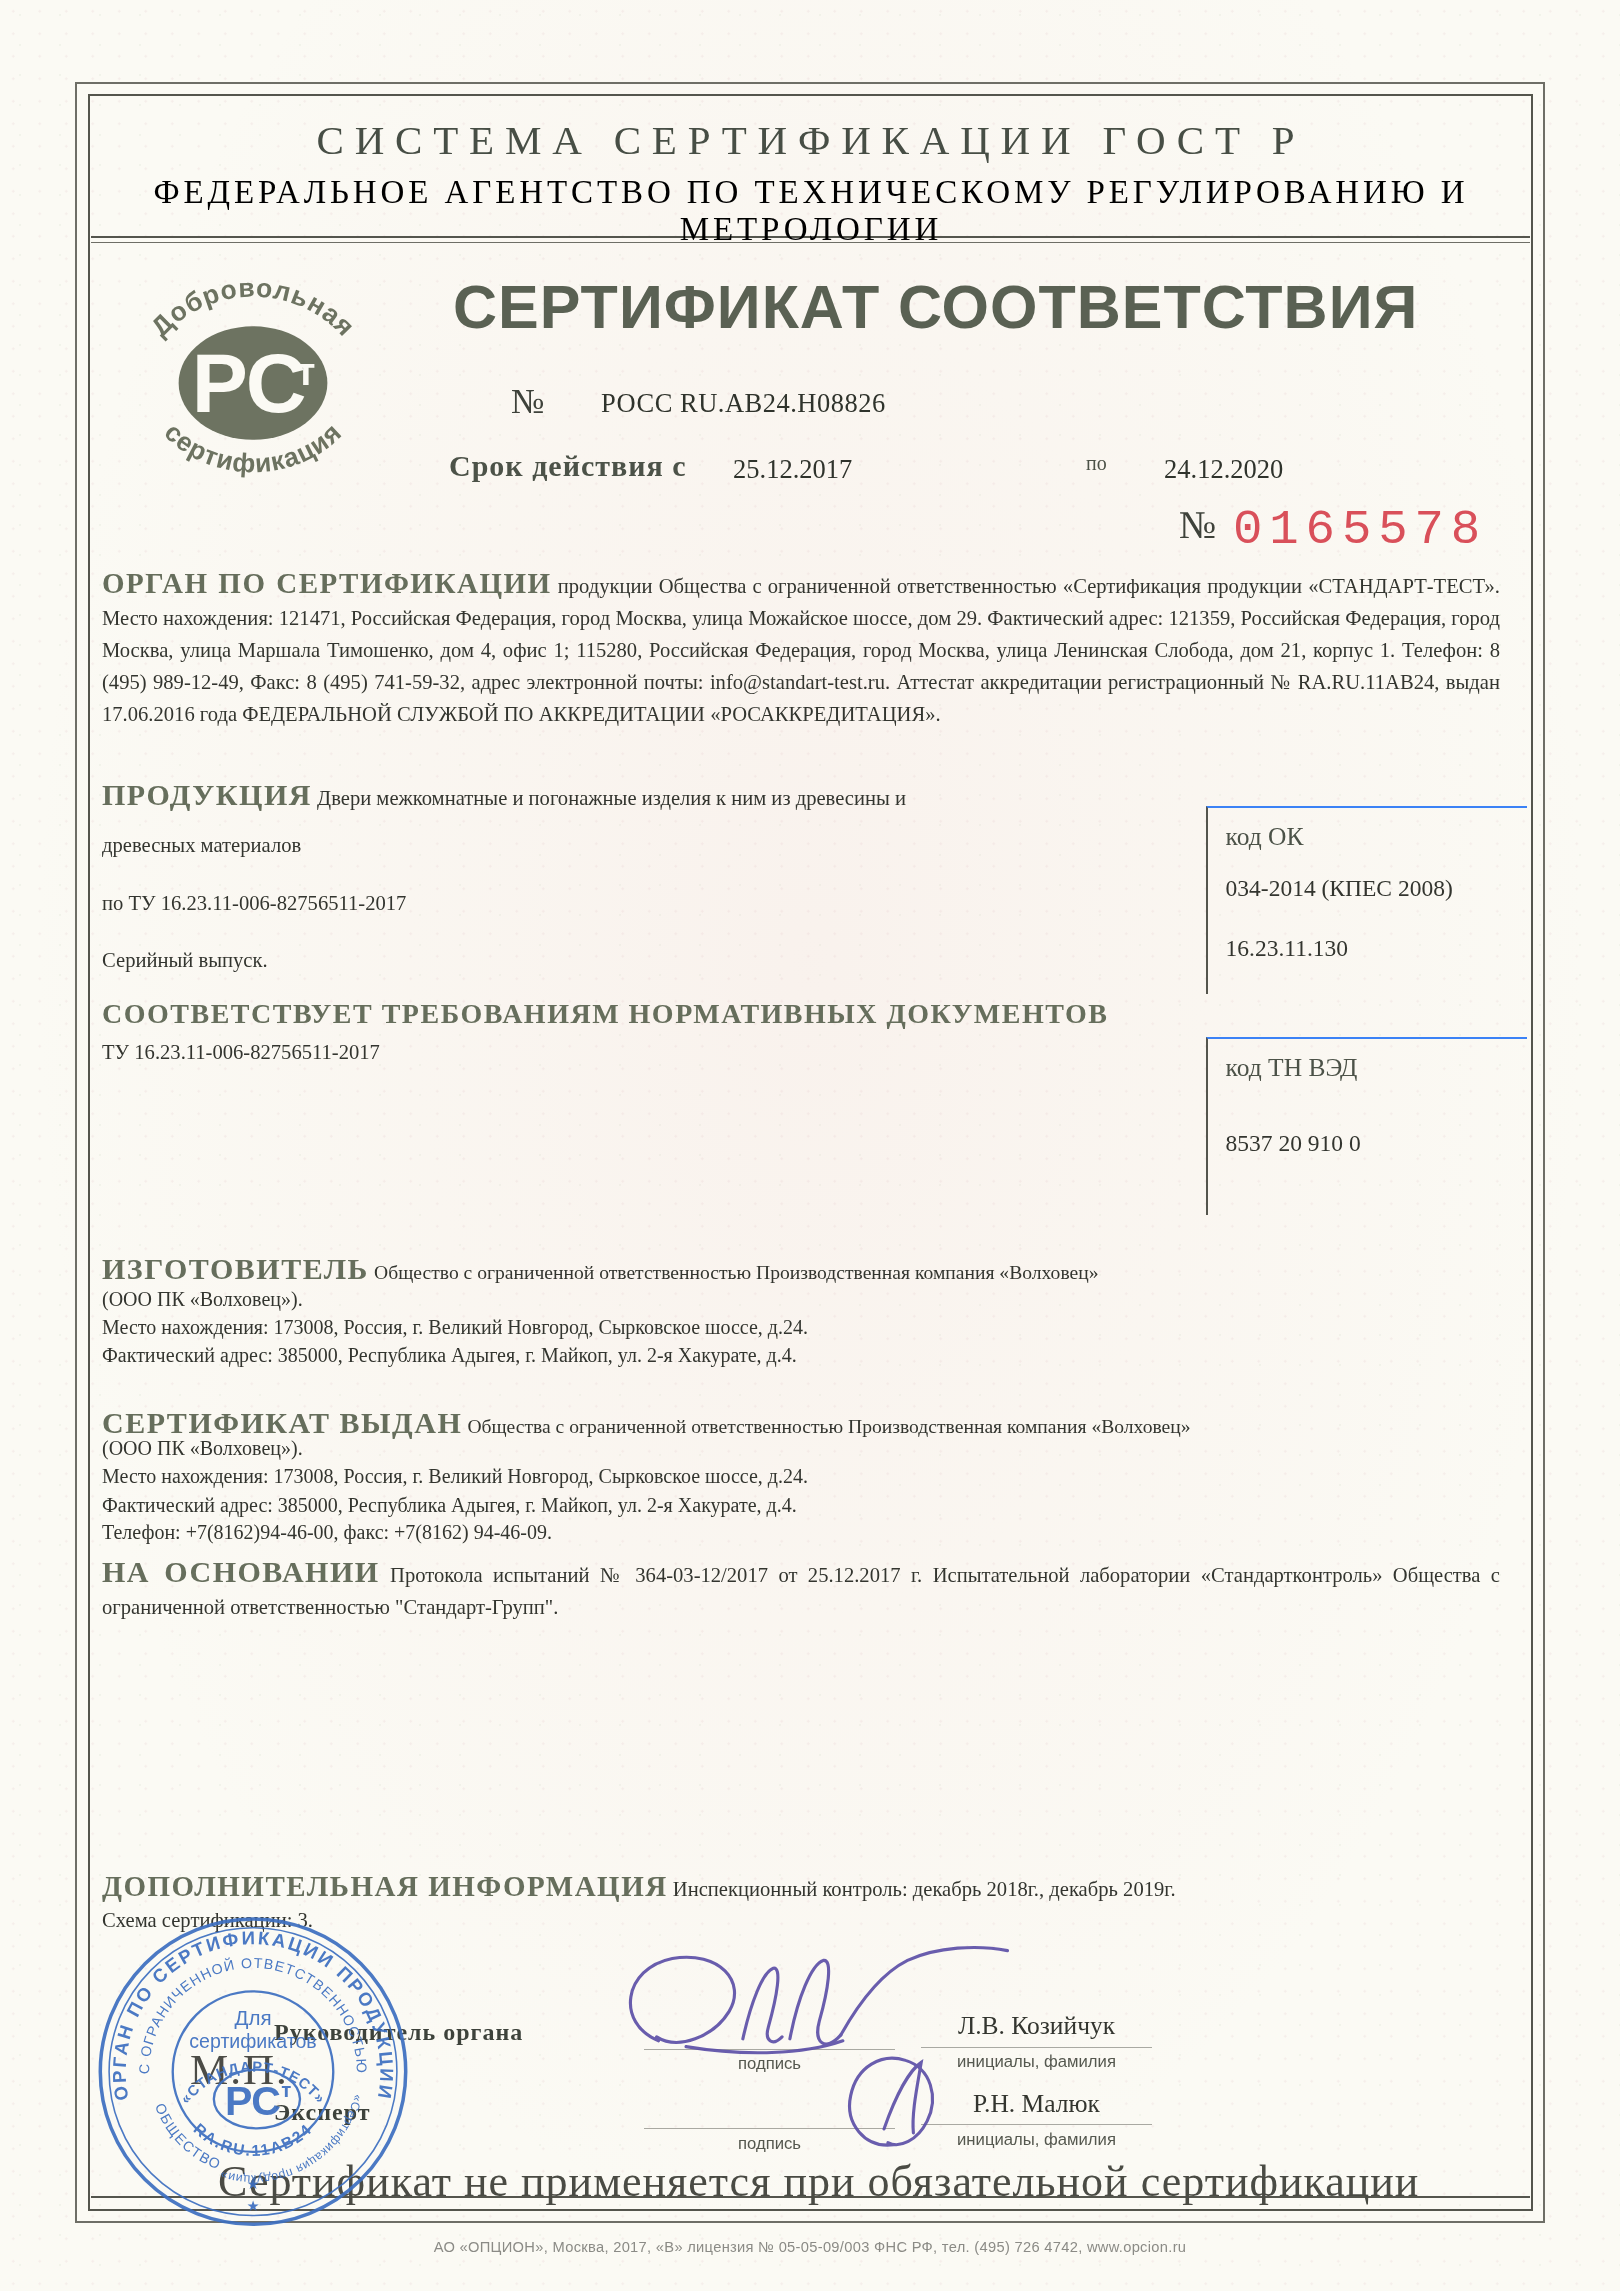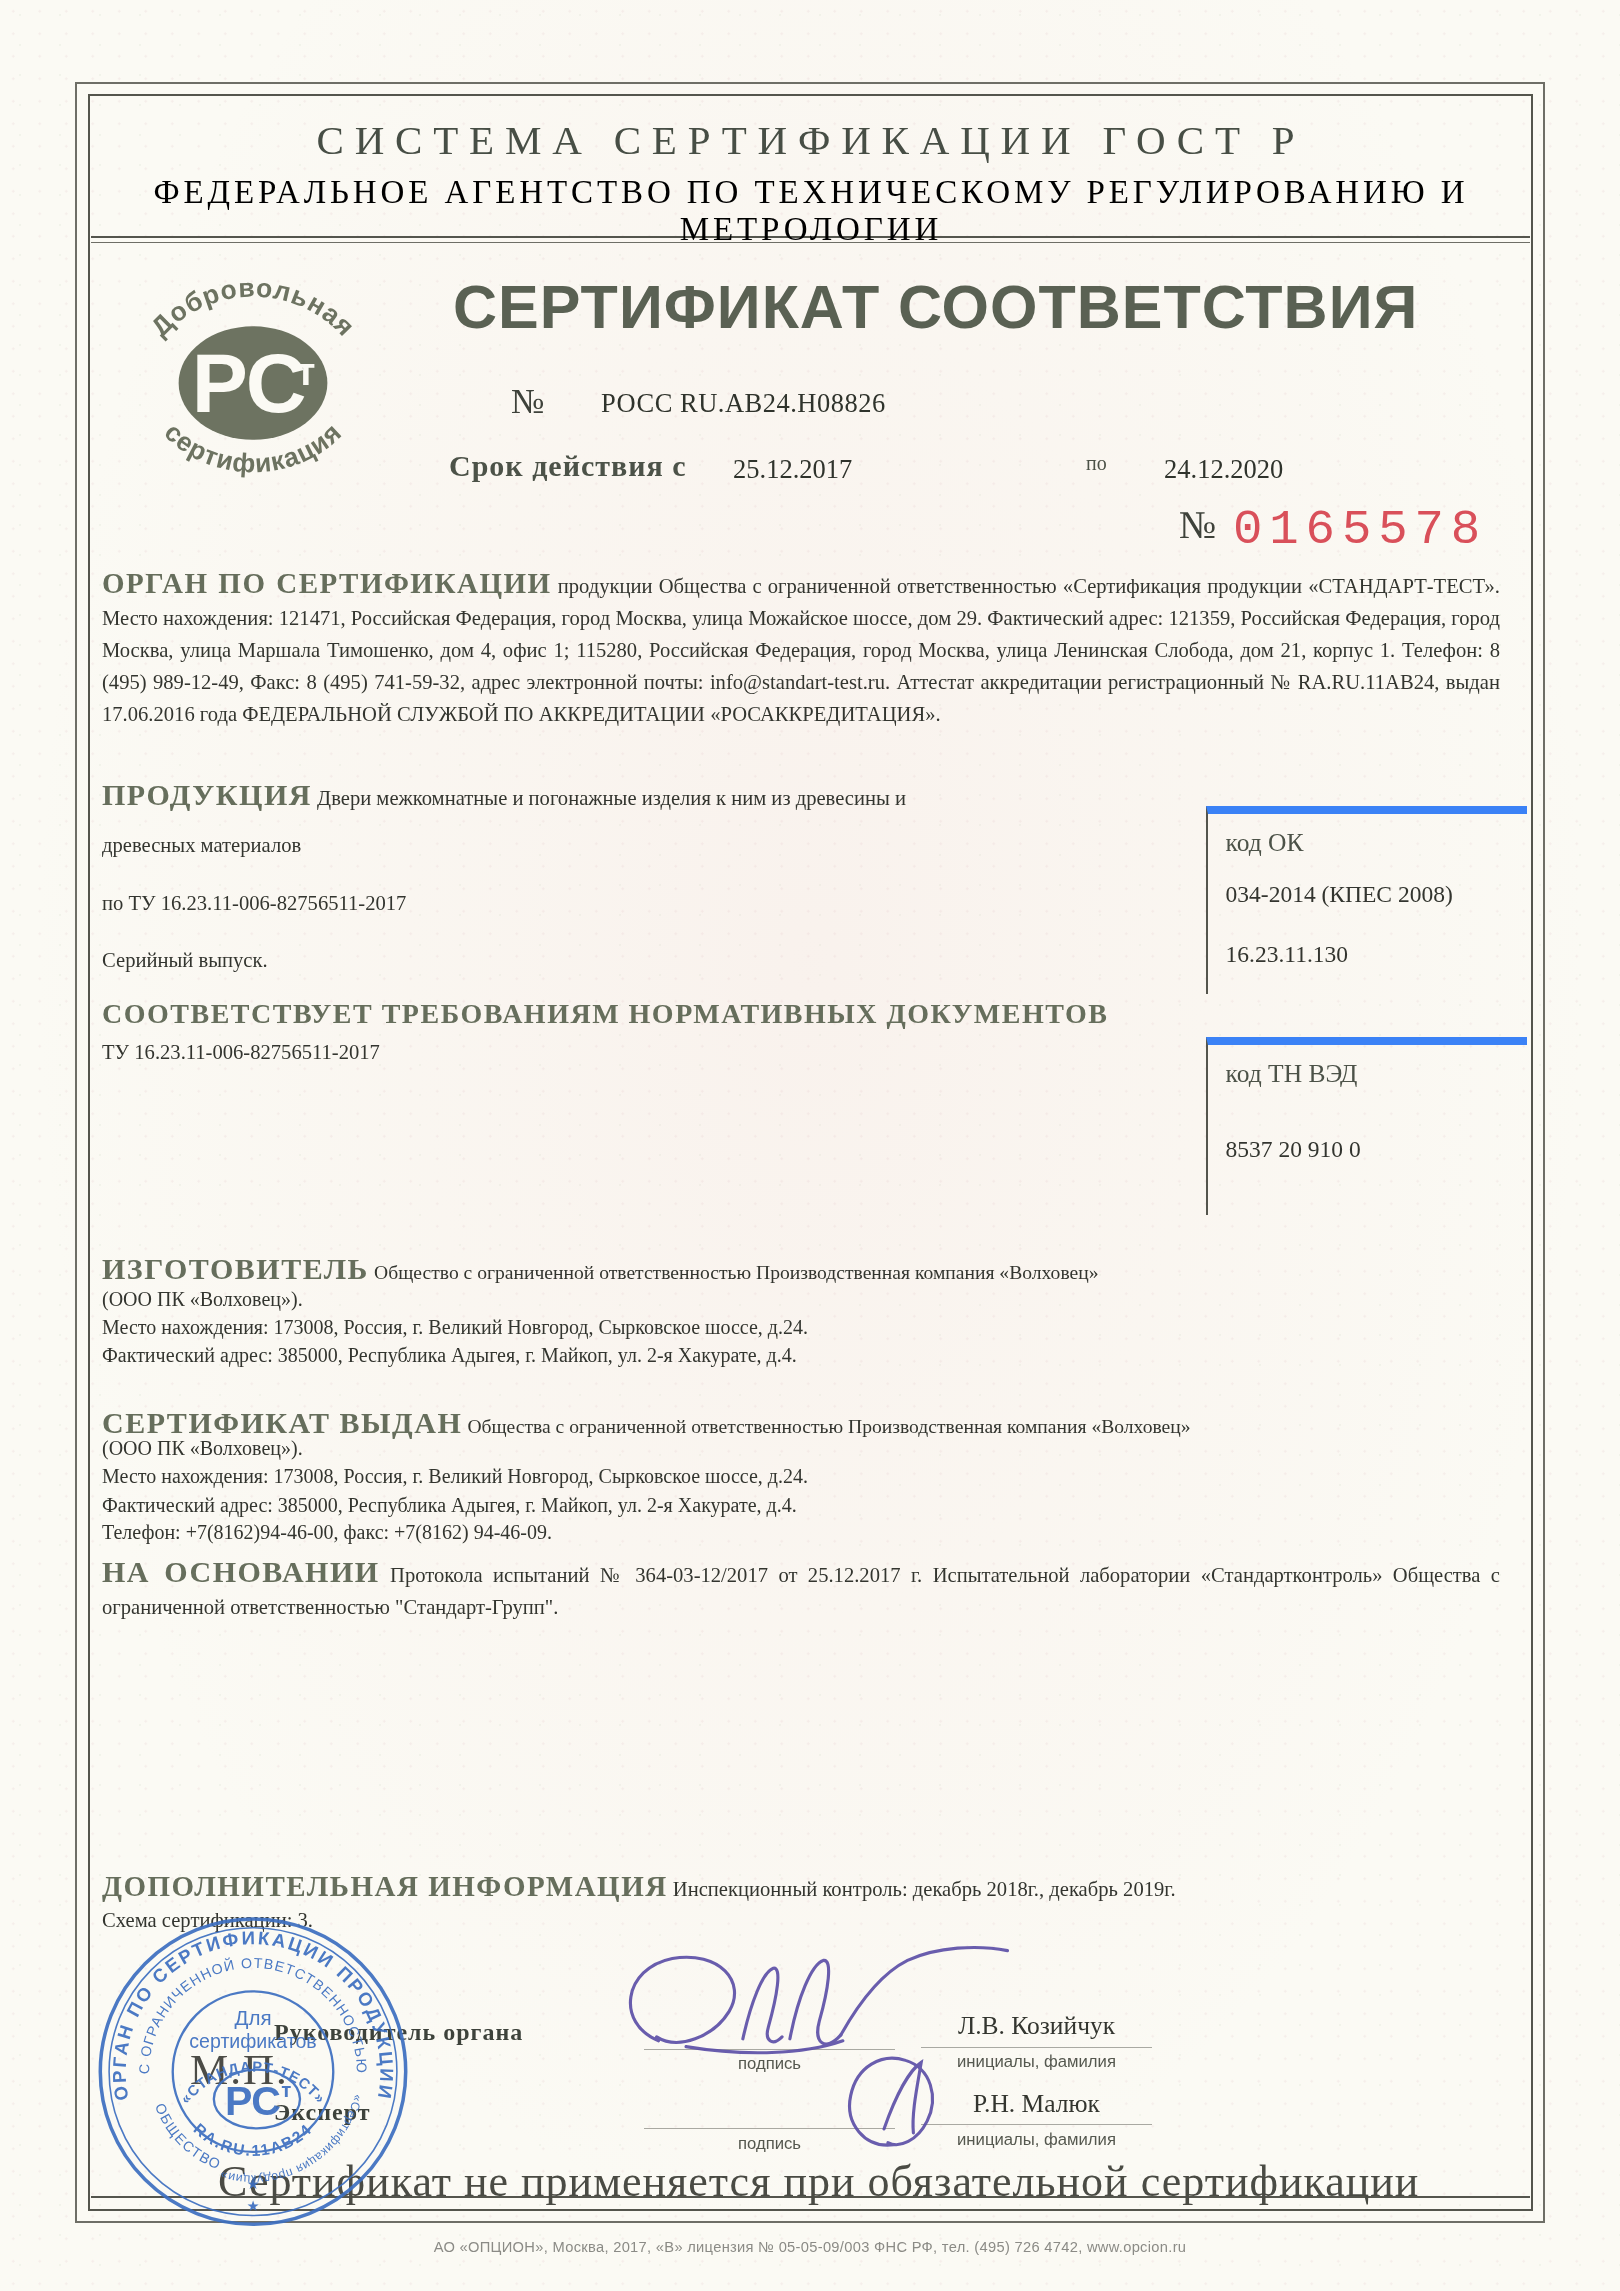--- a/index.html
+++ b/index.html
@@ -60,21 +60,21 @@
   .sec .h {
     font-family:"Liberation Serif", serif; font-weight:bold; color:#666e5c;
     letter-spacing:1.5px;
   }
   .h30 { font-size:29px; } .h31 { font-size:30px; } .h29 { font-size:28px; }
   .just { text-align:justify; }
   .line { position:absolute; left:102px; font-size:20.6px; color:#33352f; white-space:nowrap; }
 
   .codebox {
     position:absolute; left:1206px; width:321px;
-    border-top:8px solid #3b82f6; border-left:2px solid #54554d;
+    border-top:2px solid #3b82f6; border-left:2px solid #54554d;
     padding:13.7px 0 0 17.6px; color:#33352f;
   }
   .codebox .cb-label { font-size:25.5px; color:#4c5248; }
   .codebox .cb-val { font-size:23.5px; }
 
   .sign-label { position:absolute; font-size:24px; font-weight:bold; color:#3d423b; letter-spacing:1px; }
   .sigline { position:absolute; height:0; border-top:1.5px solid #a9a9a2; }
   .caption { position:absolute; font-family:"Liberation Sans", sans-serif; font-size:16.7px; color:#55584f; text-align:center; }
   .name { position:absolute; font-size:25.5px; color:#33352f; text-align:center; }
   .mp { position:absolute; left:190px; top:2045px; font-size:43px; color:#4c4c46; letter-spacing:2px; z-index:1; }

